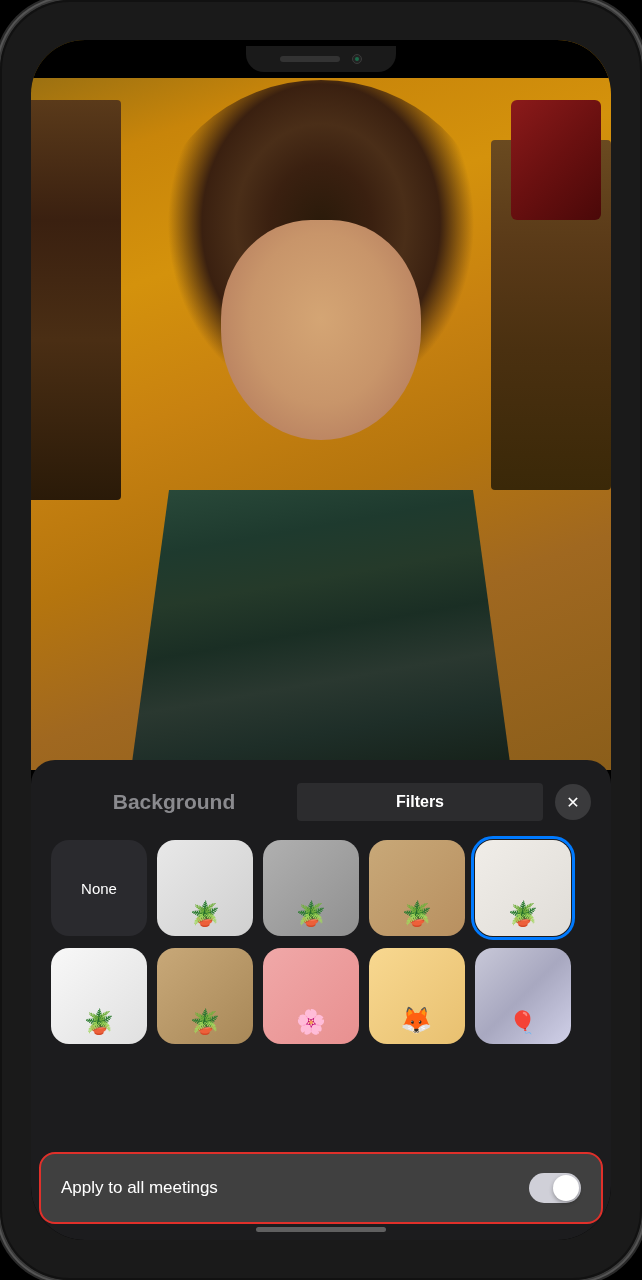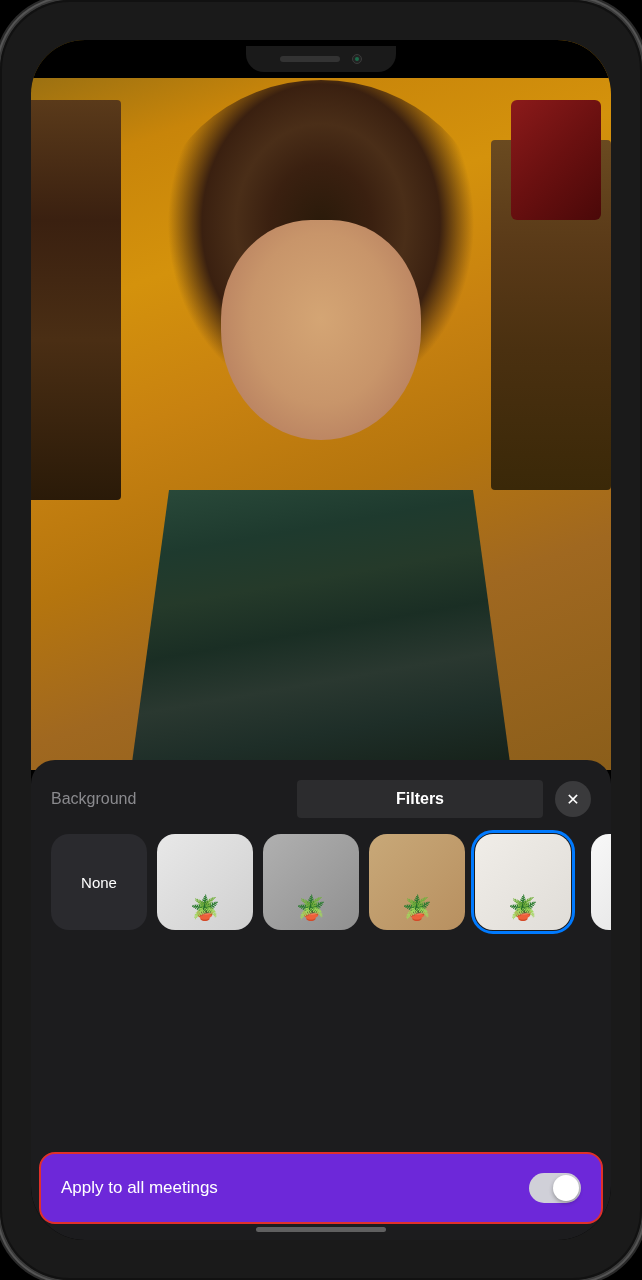--- a/index.html
+++ b/index.html
@@ -201,25 +201,27 @@
     
     .tab-switcher {
       display: flex;
       align-items: center;
       margin: 20px 20px 0 20px;
       position: relative;
     }
 
     .tab-background-btn {
       flex: 1;
+      text-align: center;
       padding: 10px 0;
       color: #8a8a8e;
-      font-size: 16px;
+      font-size: 21px;
       cursor: pointer;
       border-radius: 10px;
+      font-weight: bold;
     }
 
     .tab-filters-btn {
       flex: 1;
       text-align: center;
       padding: 10px 0;
       color: #fff;
       font-size: 16px;
       font-weight: 600;
       cursor: pointer;
@@ -238,20 +240,21 @@
       cursor: pointer;
       margin-left: 12px;
       color: #fff;
       font-size: 16px;
       font-weight: 300;
     }
 
     
     .filter-grid {
       display: flex;
+      flex-direction: column;
       gap: 12px;
       padding: 16px 16px 0 16px;
     }
 
     .filter-row {
       display: flex;
       gap: 10px;
       justify-content: flex-start;
       padding: 0 4px;
     }
@@ -392,21 +395,21 @@
       transform: translateX(-50%);
       font-size: 22px;
     }
 
     .apply-row-container {
       position: absolute;
       bottom: 16px;
       left: 8px;
       right: 8px;
       height: 72px;
-      background: #6d28d9;
+      background: #404040;
       display: flex;
       align-items: center;
       justify-content: space-between;
       padding: 0 20px;
       border: 2.5px solid #e0302a;
       border-radius: 16px;
     }
 
     .apply-text {
       color: #fff;

